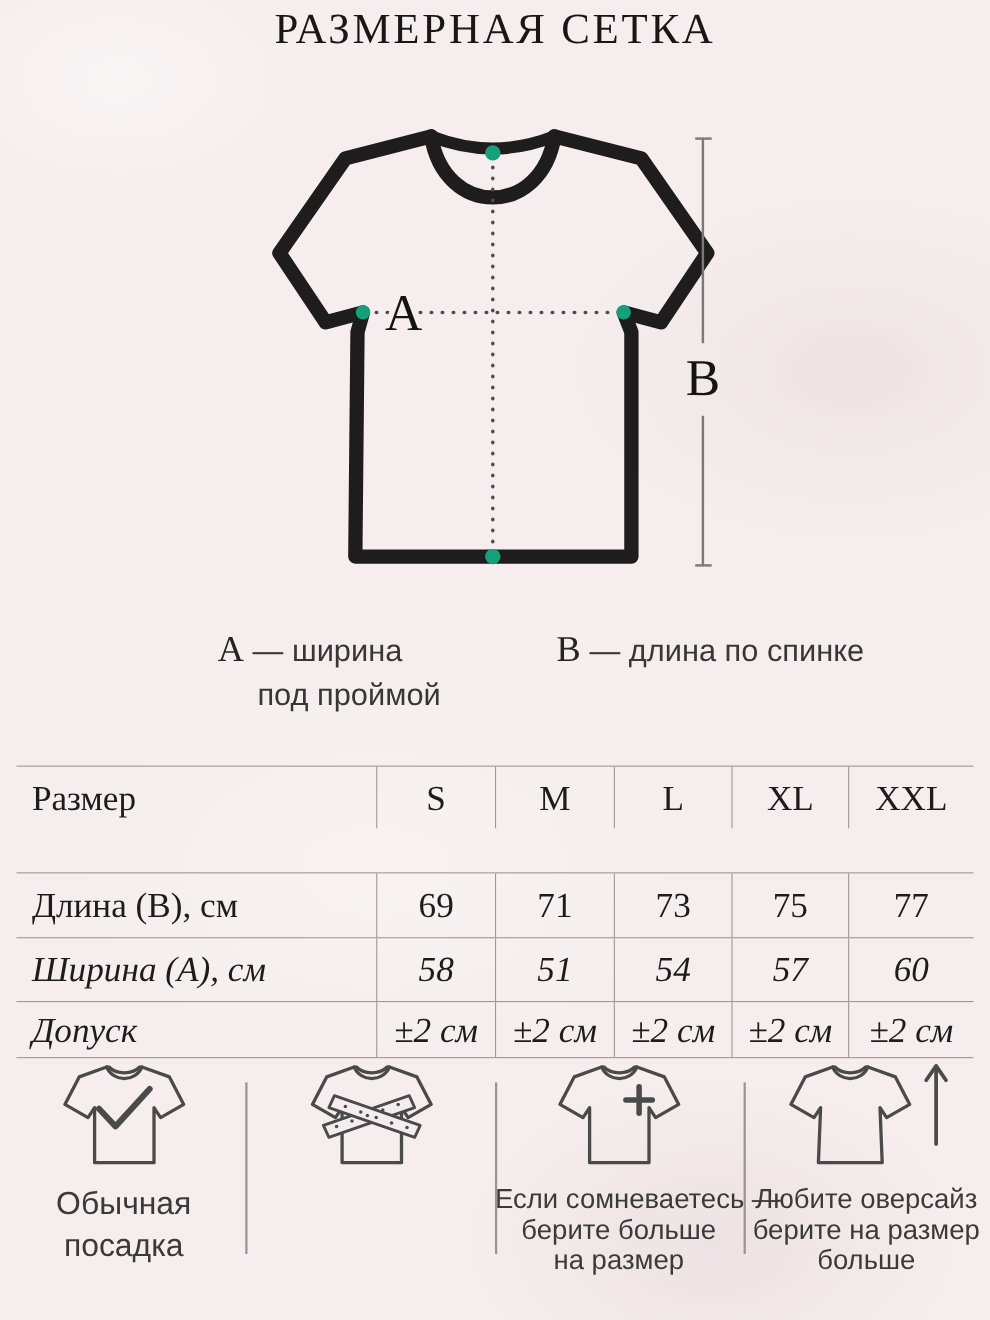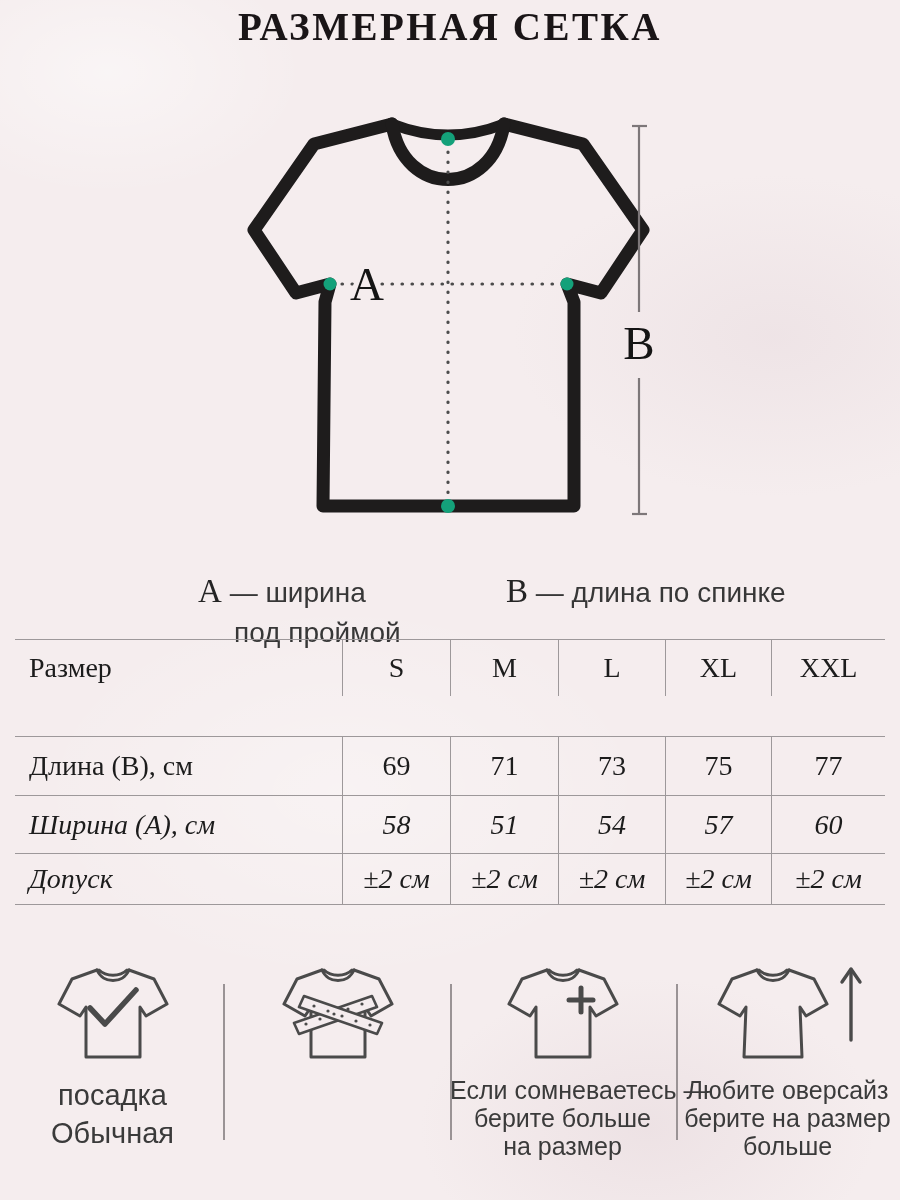--- a/index.html
+++ b/index.html
@@ -12,38 +12,38 @@
       radial-gradient(ellipse 320px 200px at 12% 6%, rgba(255,255,255,.45), transparent 62%),
       radial-gradient(ellipse 420px 260px at 86% 28%, rgba(221,204,210,.28), transparent 62%),
       radial-gradient(ellipse 520px 320px at 38% 66%, rgba(255,255,255,.32), transparent 60%),
       radial-gradient(ellipse 380px 250px at 72% 94%, rgba(219,200,206,.30), transparent 60%);
     font-family:"Liberation Sans", sans-serif;
   }
   .page-title{
     position:absolute;top:0;left:0;width:900px;margin:0;
     text-align:center;
     font-family:"Liberation Serif", serif;
-    font-weight:700;
+    font-weight:400;
     font-size:39px;line-height:54px;
     letter-spacing:2.5px;
     color:#1a1517;
   }
   .diagram{position:absolute;left:230px;top:100px;}
 
   
   .legend{position:absolute;color:#373737;}
   .legend-a{left:198px;top:571px;}
   .legend-b{left:506px;top:571px;}
   .legend .row{font-size:28px;line-height:40px;white-space:nowrap;}
   .legend .letter{font-family:"Liberation Serif", serif;font-size:33px;color:#242424;}
   .legend .indent{margin-left:36px;}
 
   
-  .size-table{position:absolute;left:15px;top:639px;width:870px;
-    font-family:"Liberation Serif", serif;font-size:28px;color:#1c1c1c;}
+  .size-table{position:absolute;left:15px;top:696px;width:870px;
+    font-family:"Liberation Serif", serif;font-size:32px;color:#1c1c1c;}
   .t-row{display:grid;grid-template-columns:327px 108px 108px 107px 106px 114px;
     border-top:1px solid #9d989a;}
   .t-row.last{border-bottom:1px solid #9d989a;}
   .t-row.h{height:56px;}
   .t-row.r1{height:58px;margin-top:40px;}
   .t-row.r2{height:57px;font-style:italic;}
   .t-row.r3{height:50px;font-style:italic;}
   .t-cell{display:flex;align-items:center;justify-content:center;white-space:nowrap;}
   .t-cell.lbl{justify-content:flex-start;padding-left:14px;}
   .t-cell + .t-cell{border-left:1px solid #9d989a;}
@@ -148,22 +148,22 @@
     <div class="fit-item">
       <div class="icon-box">
         <svg width="120" height="110" viewBox="0 0 120 110" fill="none" stroke="#4a4a4a" stroke-width="3" stroke-linejoin="round" stroke-linecap="round">
           <path d="M44,10 L19,19 L6,44 L27,56 L33,47 L33,97 L87,97 L87,47 L93,56 L114,44 L101,19 L76,10"></path>
           <path d="M44,10 C50,24 70,24 76,10"></path>
           <path d="M46,10 C53,17 67,17 74,10"></path>
           <path d="M37,48 L52,64 L83,30" stroke-width="5.5"></path>
         </svg>
       </div>
       <div class="fit-text big">
+        <div>Обычная</div>
         <div>посадка</div>
-        <div>Обычная</div>
       </div>
     </div>
 
     <div class="fit-item">
       <div class="icon-box">
         <svg width="120" height="110" viewBox="0 0 120 110" fill="none" stroke="#4a4a4a" stroke-width="3" stroke-linejoin="round" stroke-linecap="round">
           <path d="M44,10 L19,19 L6,44 L27,56 L33,47 L33,97 L87,97 L87,47 L93,56 L114,44 L101,19 L76,10"></path>
           <path d="M44,10 C50,24 70,24 76,10"></path>
           <path d="M46,10 C53,17 67,17 74,10"></path>
           <path d="M16,63 L94,36 L99,47 L21,74 Z" fill="#f4ecee" stroke-width="2.6"></path>

